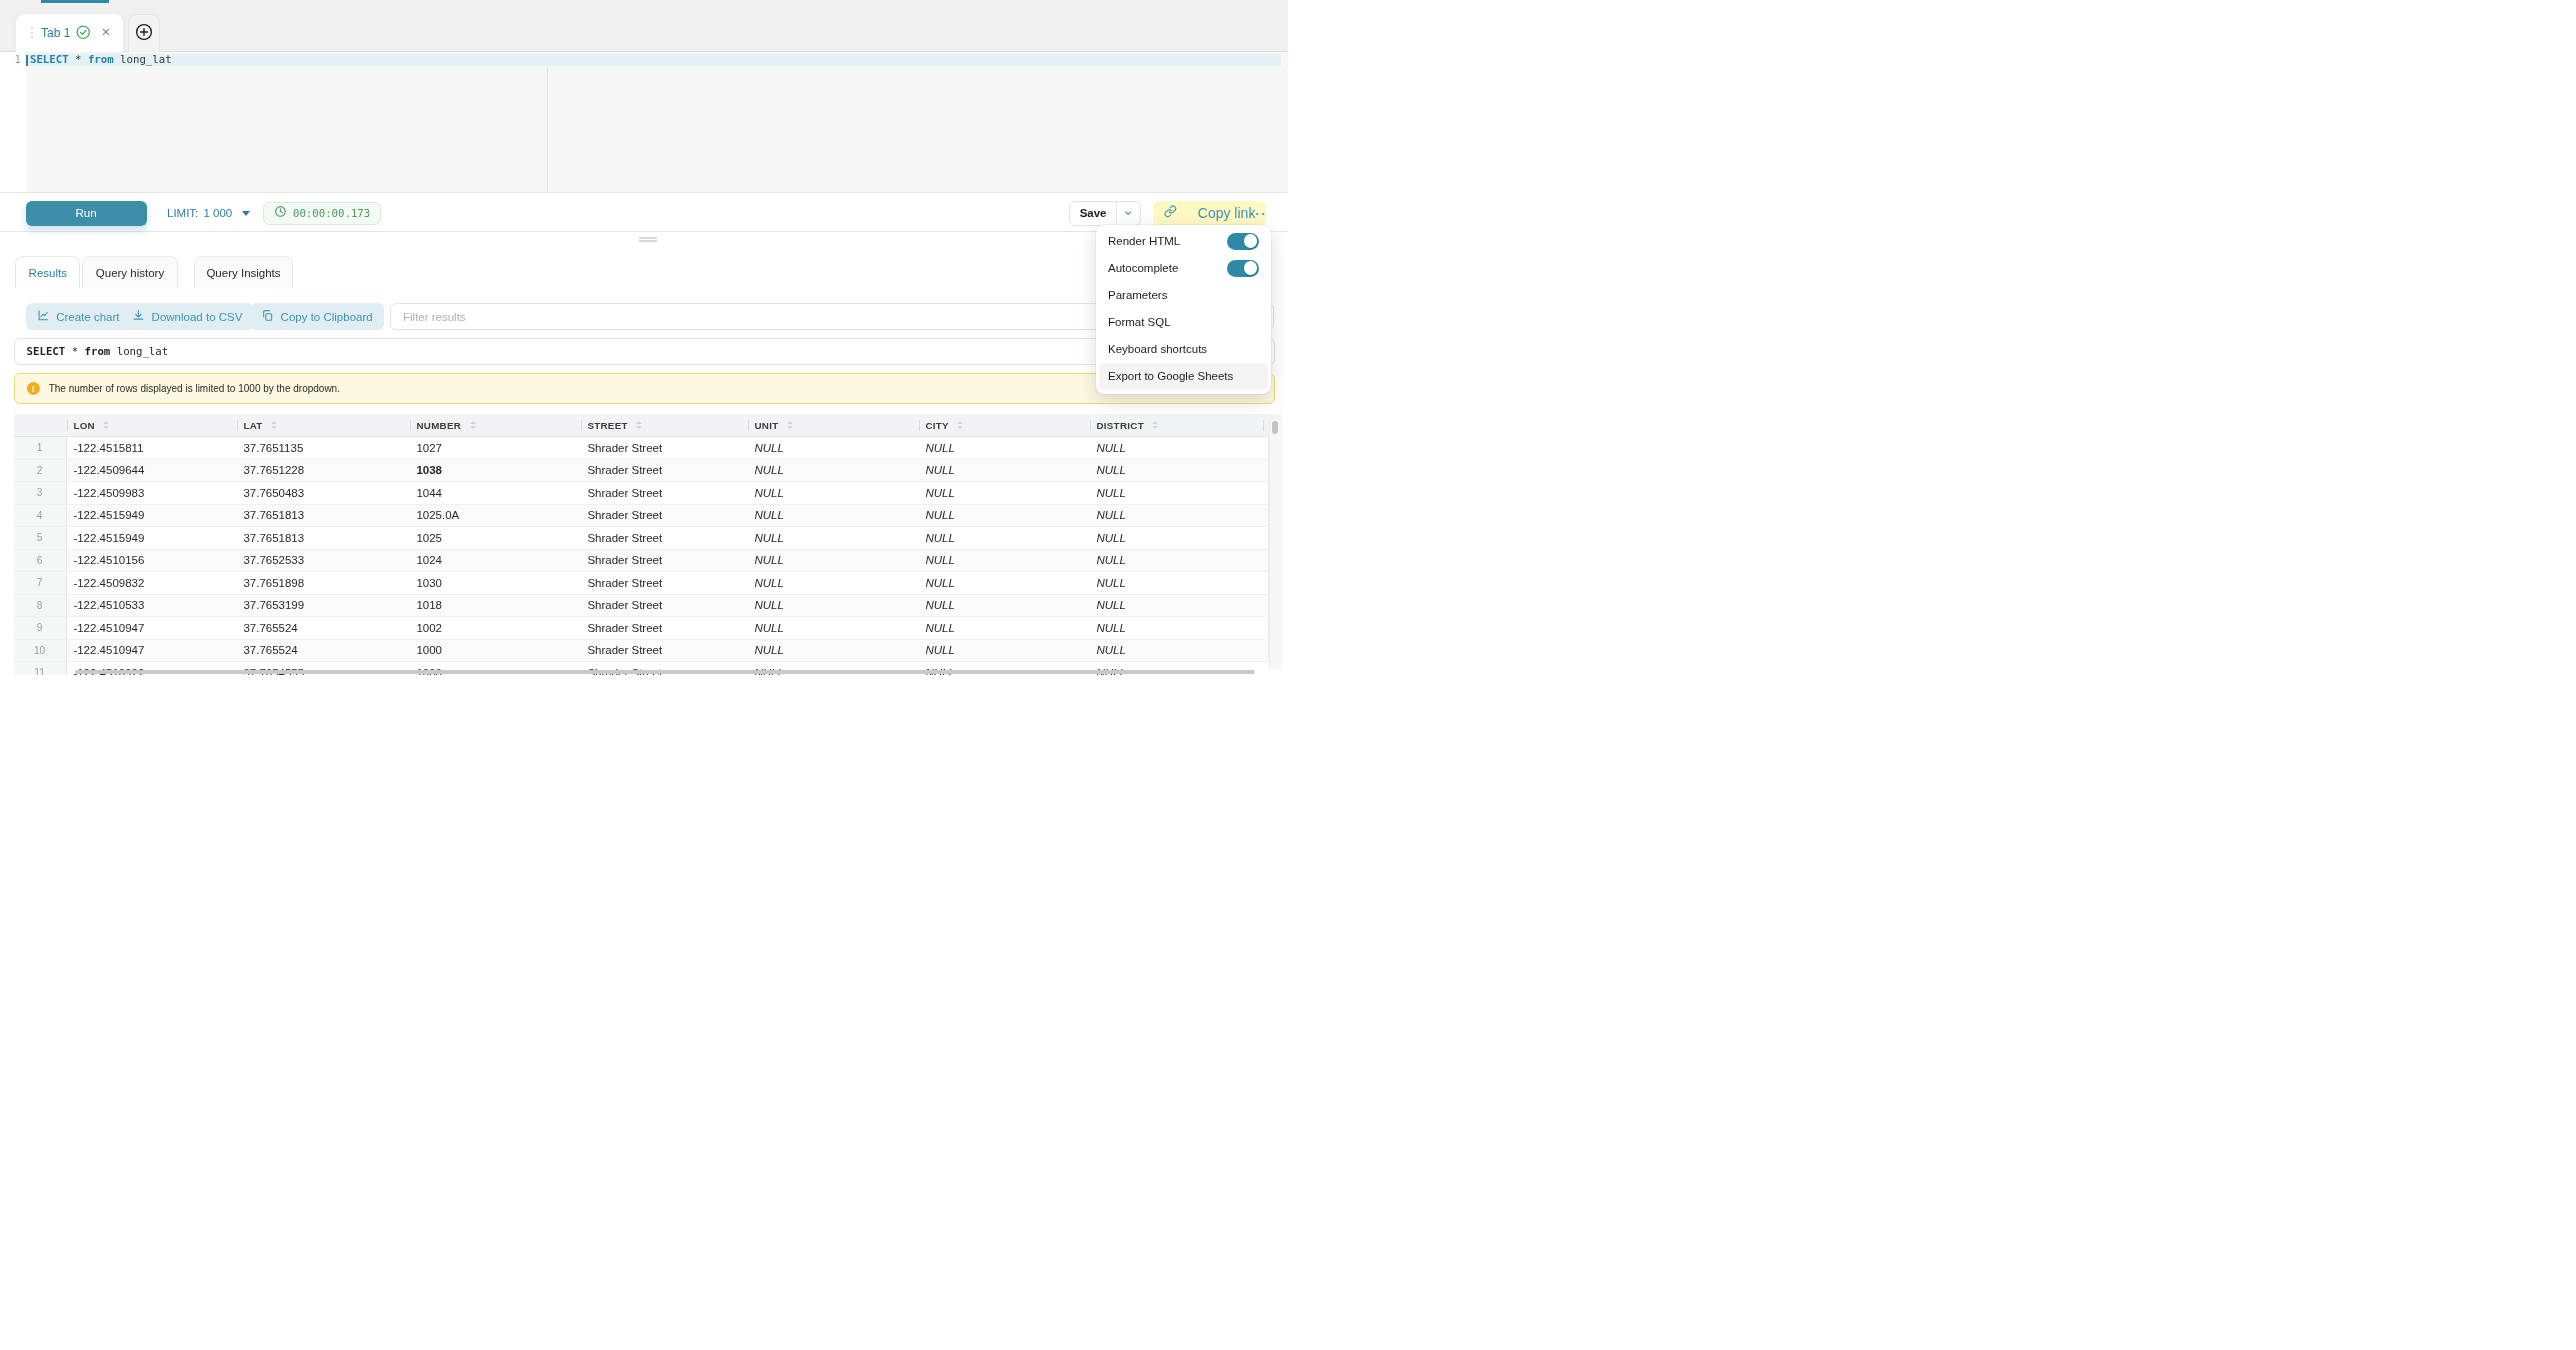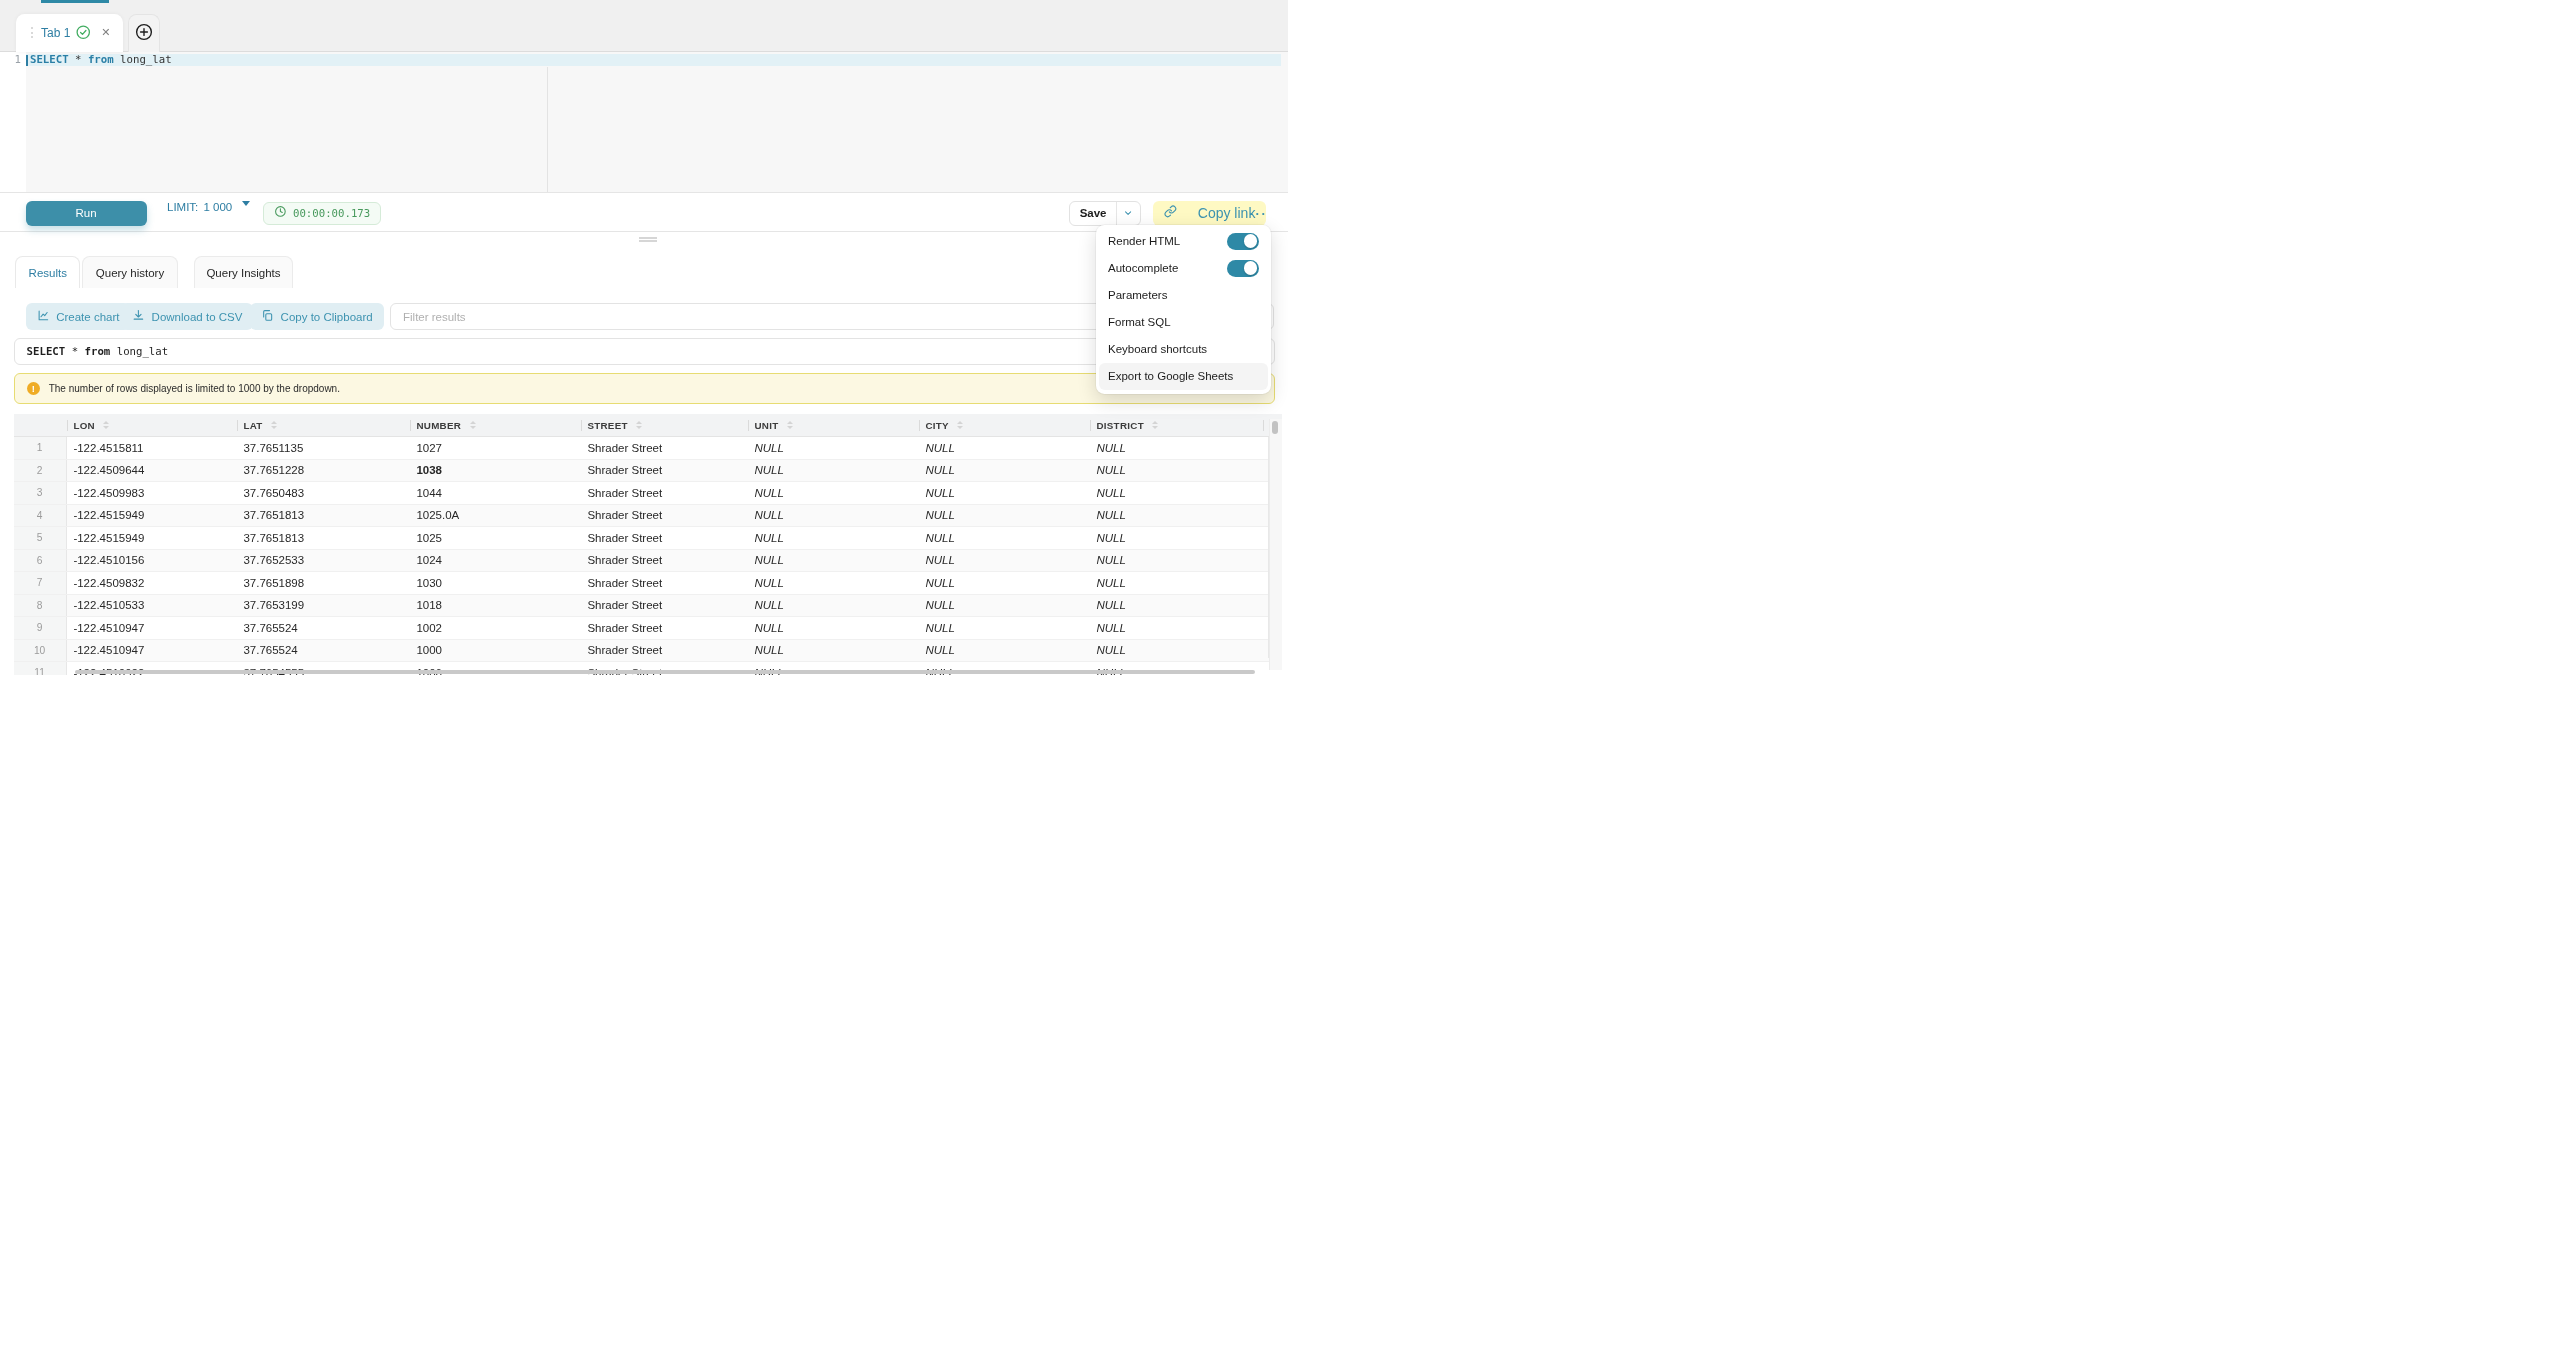--- a/index.html
+++ b/index.html
@@ -35,21 +35,21 @@
   .codeline{ position:absolute; left:30px; top:1.7px; font:10.7px/12.8px "DejaVu Sans Mono",monospace; color:#333; white-space:pre; }
   .codeline .kw{ color:#2a7fa6; font-weight:bold; }
   .editor-divider{ position:absolute; left:547px; top:14.5px; bottom:0; width:0.9px; background:#e3e3e3; }
   
   .toolbar{ position:absolute; left:0; top:192px; width:100%; height:40px; background:#fff; border-top:0.9px solid #e5e5e5; border-bottom:0.9px solid #e5e5e5; }
   .run-btn{
     position:absolute; left:25.6px; top:7.7px; width:121px; height:25px; background:#3d8fa9; color:#fff;
     border:none; border-radius:6px; font-size:11.5px; font-family:inherit; cursor:pointer;
     box-shadow:0 4.3px 7.7px rgba(61,143,169,.28);
   }
-  .limit{ position:absolute; left:167px; top:7.7px; height:25px; display:flex; gap:5.1px; color:#2e7ea3; font-size:11.5px; cursor:pointer; }
+  .limit{ position:absolute; left:167px; top:7.7px; height:25px; display:flex; align-items:center; gap:5.1px; color:#2e7ea3; font-size:11.5px; cursor:pointer; }
   .limit .tri{ width:0; height:0; border-left:4.3px solid transparent; border-right:4.3px solid transparent; border-top:5.1px solid #2e7ea3; margin-left:5.1px; }
   .timer{
     position:absolute; left:263px; top:8.5px; height:23px; padding:0 10.2px; display:flex; align-items:center; gap:6px;
     background:#f4fbf5; border:0.9px solid #d5ebd8; border-radius:6px;
     font:10.7px "DejaVu Sans Mono",monospace; color:#47995c;
   }
   .save-group{ position:absolute; left:1069px; top:7.7px; width:72px; height:25px; background:#fff; border:0.9px solid #e2e2e2; border-radius:6px; display:flex; overflow:hidden;font-weight:bold; }
   .save-main{ flex:1; display:flex; align-items:center; justify-content:center; font-size:11.5px; color:#1d1d1d; cursor:pointer; }
   .save-sep{ width:0.9px; background:#e6e6e6; }
   .save-caret{ width:23px; display:flex; align-items:center; justify-content:center; cursor:pointer; }

